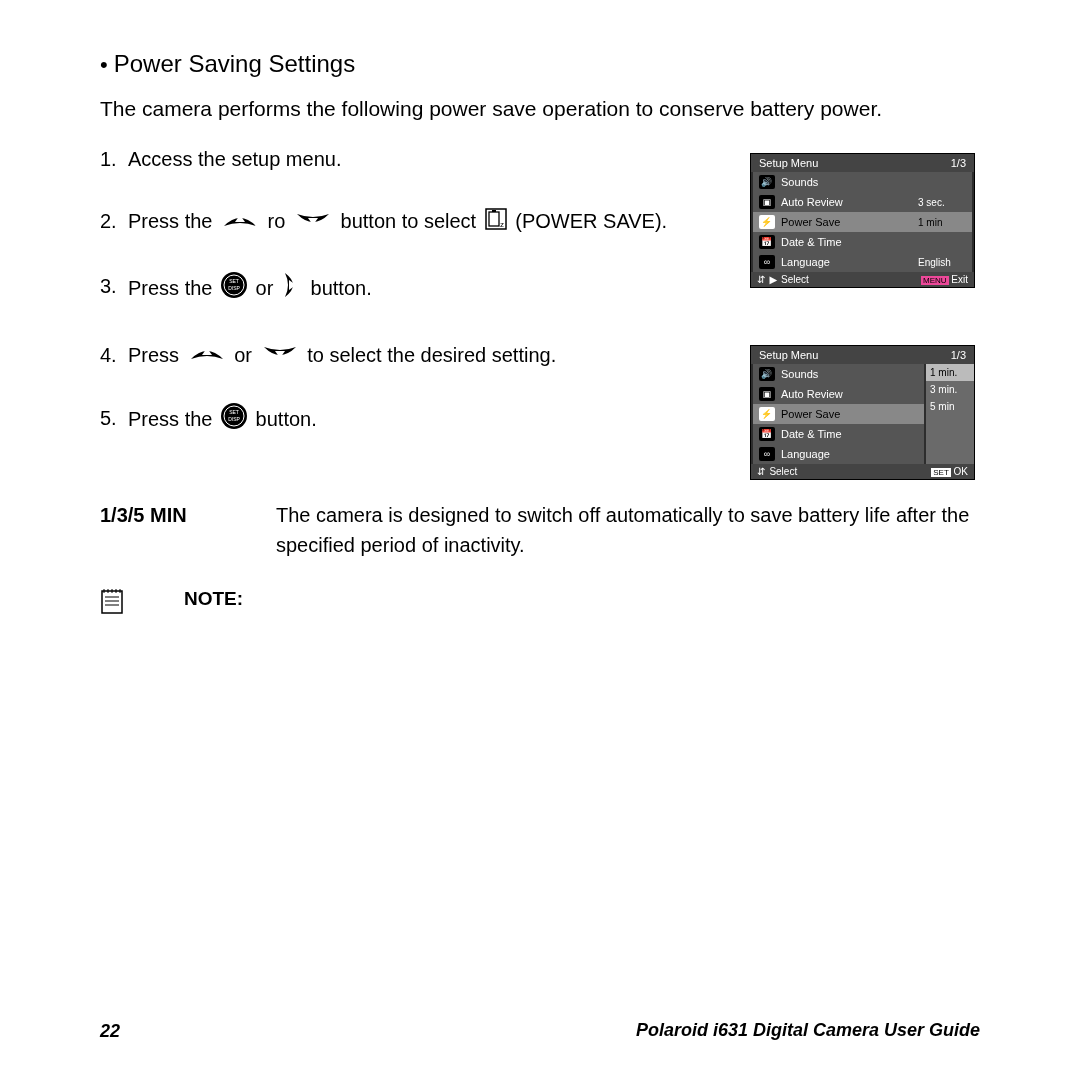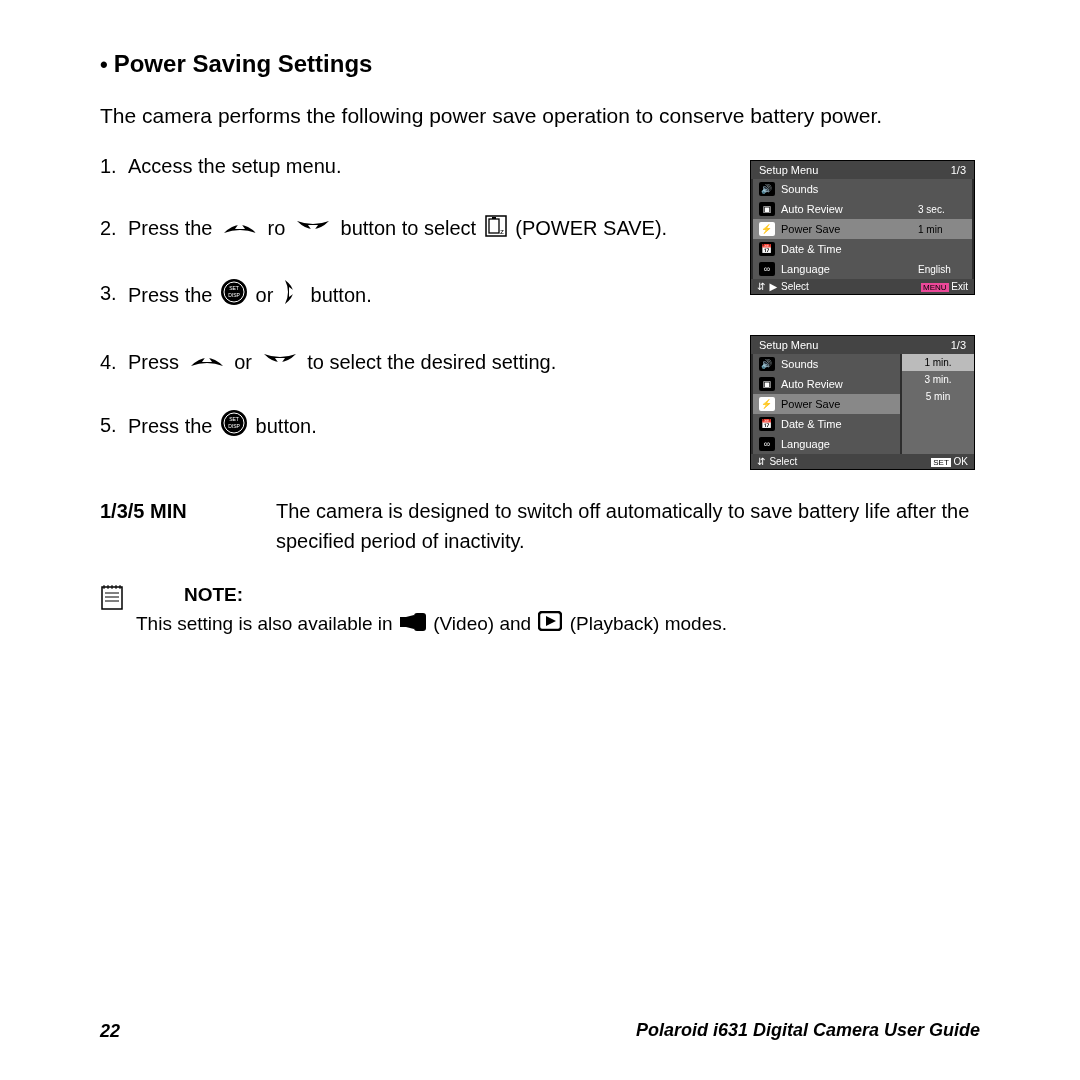--- a/index.html
+++ b/index.html
@@ -7,22 +7,22 @@
     width: 1080px;
     height: 1080px;
     background: #fff;
     font-family: Arial, Helvetica, sans-serif;
     color: #000;
     position: relative;
     padding: 50px 100px 40px 100px;
   }
   .title {
     font-size: 24px;
-    font-weight: bold;
-    margin-bottom: 23px;
+    font-weight: normal;
+    margin-bottom: 16px;
   }
   .bullet { font-size: 22px; margin-right: 6px; }
   .intro {
     font-size: 21px;
     text-align: justify;
     margin-bottom: 20px;
     line-height: 1.4;
   }
   .content-row {
     display: flex;
@@ -43,21 +43,21 @@
   .inline-icon {
     display: inline-block;
     vertical-align: middle;
     margin: 0 2px;
   }
   .screens {
     width: 230px;
     flex-shrink: 0;
     display: flex;
     flex-direction: column;
-    gap: 40px;
+    gap: 57px;
     padding-top: 10px;
   }
   .screen {
     width: 225px;
     background: #2d2d2d;
     color: #fff;
     font-size: 11px;
     border: 1px solid #000;
   }
   .screen-header {
@@ -89,25 +89,24 @@
   .screen-footer {
     display:flex;
     justify-content: space-between;
     align-items:center;
     padding: 2px 6px;
     background:#444;
     font-size:10px;
   }
   .screen-footer .fleft { display:flex; align-items:center; gap:4px;}
   .opts-col {
-    width: 72px;
+    width: 48px;
     background: #6a6a6a;
     display: flex;
     flex-direction: column;
-    text-align: center;
   }
   .opt { padding: 3px 4px; font-size:10px; }
   .opt.sel { background:#bbb; color:#000; }
   .screen-body-split { display:flex; }
   .screen-left { flex:1; }
   .definition {
     display: flex;
     font-size: 20px;
     margin-top: 20px;
     line-height: 1.5;
@@ -348,38 +347,20 @@
         <line x1="12" y1="2" x2="12" y2="6" stroke="#000"></line>
         <line x1="16" y1="2" x2="16" y2="6" stroke="#000"></line>
         <line x1="20" y1="2" x2="20" y2="6" stroke="#000"></line>
         <line x1="5" y1="10" x2="19" y2="10" stroke="#000"></line>
         <line x1="5" y1="14" x2="19" y2="14" stroke="#000"></line>
         <line x1="5" y1="18" x2="19" y2="18" stroke="#000"></line>
       </svg>
   </div>
   <div>
     <div class="note-label">NOTE:</div>
-    <div>
-      <span>This setting is also available in</span>
-      <span class="inline-icon">
-        <svg width="26" height="18" viewBox="0 0 26 18">
-            <rect x="0" y="4" width="6" height="10" fill="#000"></rect>
-            <path d="M6 4 L14 2 L14 16 L6 14 Z" fill="#000"></path>
-            <rect x="14" y="0" width="12" height="18" rx="3" fill="#000"></rect>
-          </svg>
-      </span>
-      <span>(Video) and</span>
-      <span class="inline-icon">
-        <svg width="24" height="20" viewBox="0 0 24 20">
-            <rect x="1" y="1" width="22" height="18" rx="3" fill="none" stroke="#000" stroke-width="2.5"></rect>
-            <polygon points="8,5 18,10 8,15" fill="#000"></polygon>
-          </svg>
-      </span>
-      <span>(Playback) modes.</span>
-    </div>
   </div>
 </div>
 
 <div class="footer">
   <div>22</div>
   <div class="footer-right">
     <div>Polaroid i631 Digital Camera User Guide</div>
   </div>
 </div>
 

